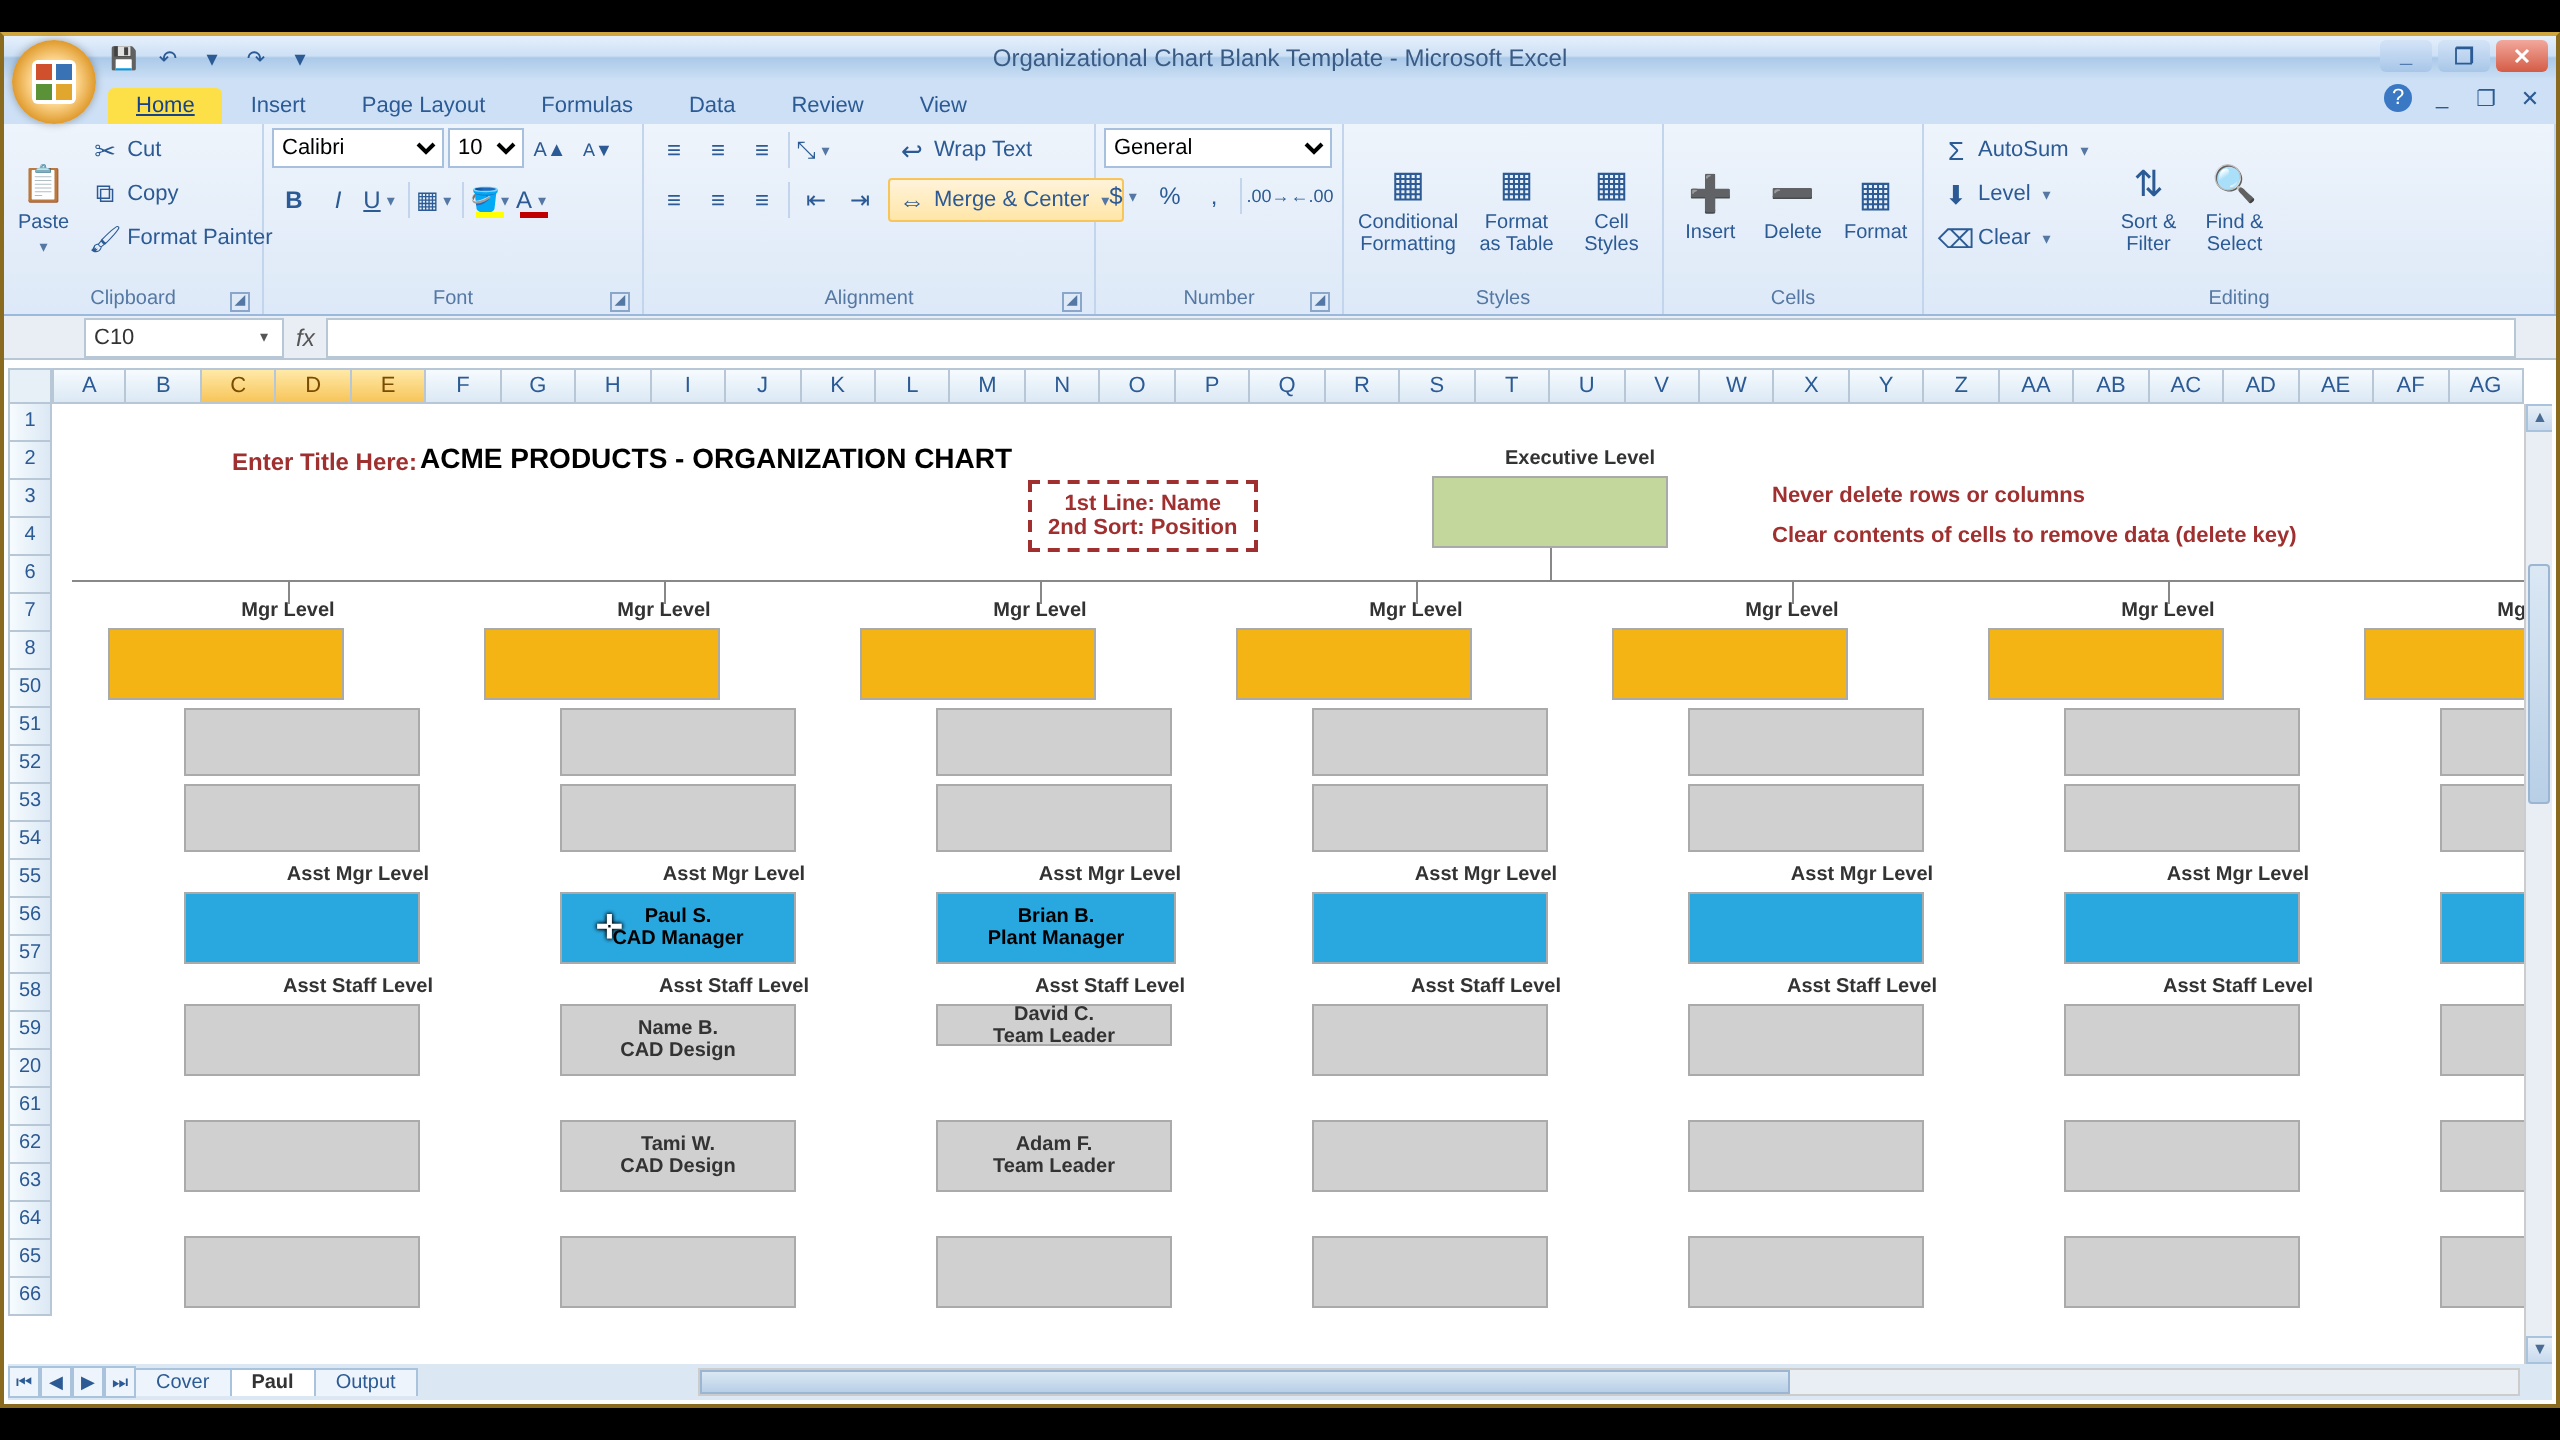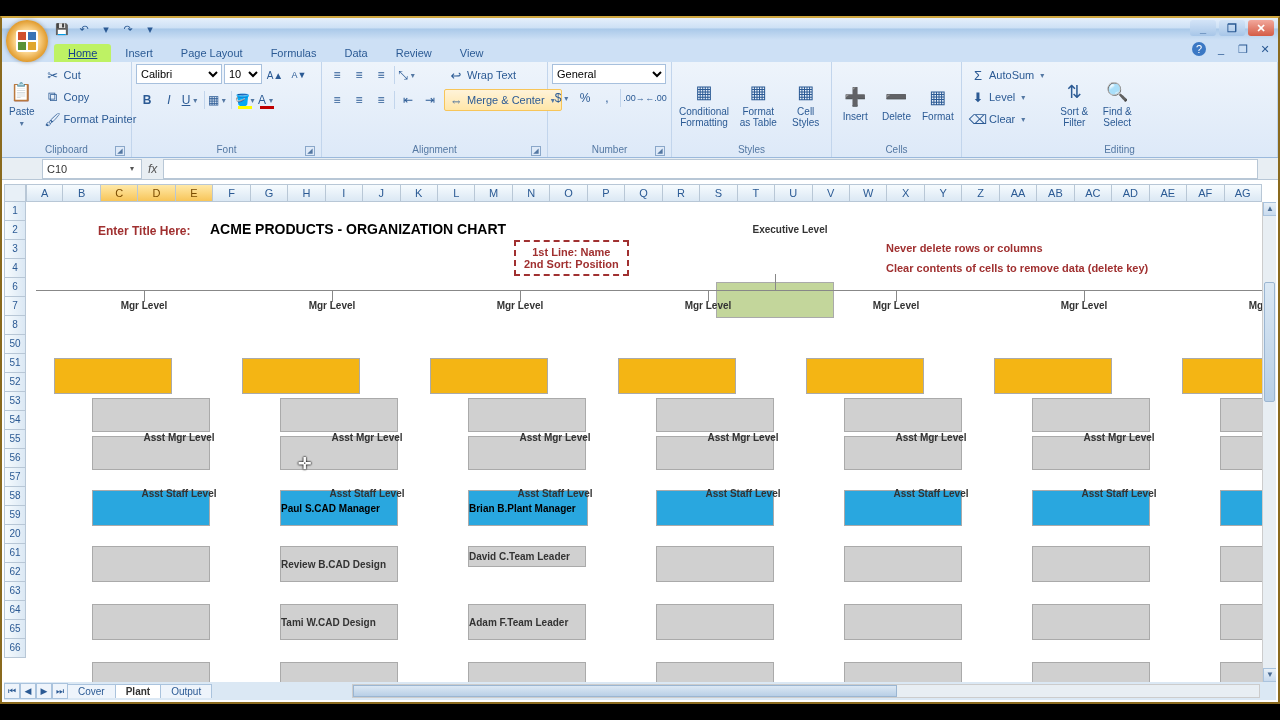--- a/index.html
+++ b/index.html
@@ -12,21 +12,21 @@
 #qat { margin-left:52px; display:flex; gap:6px; align-items:center; }
 #qat span { width:16px; height:16px; display:flex; align-items:center; justify-content:center; color:#2b5a94; font-size:11px; }
 #doc-title { position:absolute; left:50%; transform:translateX(-50%); color:#3a5b84; font-size:12px; }
 #win-btns { position:absolute; right:4px; top:2px; display:flex; gap:3px; }
 #win-btns div { width:26px; height:16px; border-radius:3px; display:flex; align-items:center; justify-content:center; font-size:11px; font-weight:bold; }
 .wb-mn { background:linear-gradient(#d4e4f7,#a7c6e8); color:#2b5a94; }
 .wb-cl { background:linear-gradient(#f2a89c,#d45c46); color:#fff; }
 
 #ribbon-tabs { height:22px; display:flex; align-items:flex-end; padding-left:52px; background:#cde0f5; position:relative; }
 .rtab { padding:3px 14px; font-size:11px; color:#2b5a94; cursor:pointer; }
-.rtab.active { background:#bef264; border-radius:3px 3px 0 0; color:#15428b;text-decoration:underline; }
+.rtab.active { background:#fde047; border-radius:3px 3px 0 0; color:#15428b;text-decoration:underline; }
 #help { position:absolute; right:6px; top:2px; display:flex; gap:8px; font-size:11px; color:#2b5a94; }
 #help span { width:14px; height:14px; display:flex; align-items:center; justify-content:center; }
 
 #ribbon { height:96px; background:linear-gradient(#eef4fb,#dde9f8); border-bottom:1px solid #9bb9dc; display:flex; font-size:11px; color:#2b5a94; }
 .grp { border-right:1px solid #c2d5ec; padding:2px 4px 0; display:flex; flex-direction:column; justify-content:space-between; position:relative; }
 .grp-lbl { text-align:center; font-size:10px; color:#5478a3; height:14px; padding-top:1px; position:relative; }
 .dlaunch { position:absolute; right:2px; bottom:1px; width:10px; height:10px; border:1px solid #8aa7c9; font-size:7px; line-height:8px; text-align:center; color:#5478a3; }
 .grp-body { flex:1; display:flex; gap:3px; }
 .bigbtn { width:40px; display:flex; flex-direction:column; align-items:center; justify-content:center; gap:2px; border:1px solid transparent; border-radius:3px; padding:2px; }
 .bigbtn .ico { width:24px; height:24px; display:flex; align-items:center; justify-content:center; font-size:18px; }
@@ -53,21 +53,21 @@
 .ch:first-child { border-left:1px solid #b8c7d6; }
 .ch.sel { background:linear-gradient(#ffe9a8,#f7c559); color:#7a4b00; }
 #rowhead { position:absolute; left:0; top:18px; width:22px; bottom:0; }
 .rh { height:19px; border:1px solid #b8c7d6; border-top:none; background:linear-gradient(90deg,#f6fbfe,#dbe8f4); text-align:center; font-size:10px; color:#2b5a94; line-height:18px; }
 #selectall { position:absolute; left:0; top:0; width:22px; height:18px; border:1px solid #b8c7d6; background:#e8f0f7; }
 #cells { position:absolute; left:22px; top:18px; right:14px; bottom:0; }
 #vscroll { position:absolute; right:0; top:18px; width:14px; bottom:0; background:#e8eef3; border-left:1px solid #ccc; }
 #vscroll .thumb { position:absolute; left:1px; width:11px; top:80px; height:120px; background:linear-gradient(#dbe8f4,#b8cfe6); border:1px solid #9bb6d2; border-radius:2px; }
 .vsbtn { position:absolute; left:0; width:14px; height:14px; background:linear-gradient(#e8f0f7,#c8daee); border:1px solid #aac3dd; text-align:center; font-size:8px; color:#4a6c94; line-height:12px; }
 
-.cellblock { position:absolute; border:1px solid #aaa; background:#d0d0d0; font-size:10px; text-align:center; display:flex; flex-direction:row; align-items:center; font-weight:bold;margin-top:44px; }
+.cellblock { position:absolute; border:1px solid #aaa; background:#d0d0d0; font-size:10px; text-align:center; display:flex; flex-direction:column; align-items:center; justify-content:center; font-weight:bold; }
 .mgrbox { background:#f4b514; }
 .astmgrbox { background:#29a7df; color:#000; }
 .execbox { background:#c3d69b; }
 .legend { position:absolute; border:2px dashed #a03030; color:#a03030; text-align:center; font-weight:bold; font-size:11px; padding:4px 8px; }
 .lbl { position:absolute; font-weight:bold; font-size:10px; color:#333; text-align:center; }
 .titlelbl { color:#a03030; font-weight:bold; font-size:12px; }
 .warn { color:#a03030; font-weight:bold; font-size:11px; }
 .hline { position:absolute; height:1px; background:#888; }
 .vline { position:absolute; width:1px; background:#888; }
 .cursor-plus { position:absolute; width:16px; height:16px; color:#fff; font-weight:bold; font-size:16px; text-shadow:0 0 2px #000,0 0 2px #000; pointer-events:none; }
@@ -93,20 +93,21 @@
           <span></span>
         </div>
       </div>
     <div id="qat">
       <span>💾</span>
       <span>↶</span>
       <span class="dd">▾</span>
       <span>↷</span>
       <span class="dd">▾</span>
     </div>
+    <div id="doc-title">Organizational Chart Blank Template - Microsoft Excel</div>
     <div id="win-btns">
       <div class="wb-mn">_</div>
       <div class="wb-mn">❐</div>
       <div class="wb-cl">✕</div>
     </div>
   </div>
 
   <div id="ribbon-tabs">
     <div class="rtab active">Home</div>
     <div class="rtab">Insert</div>
@@ -363,21 +364,21 @@
         <div class="rh">20</div>
         <div class="rh">61</div>
         <div class="rh">62</div>
         <div class="rh">63</div>
         <div class="rh">64</div>
         <div class="rh">65</div>
         <div class="rh">66</div>
       </div>
     <div id="cells">
 
-      <div class="titlelbl" style="position:absolute;left:72px;top:22px">Enter Title Here:</div>
+      <div class="titlelbl" style="position:absolute;left:90px;top:22px">Enter Title Here:</div>
       <div style="position:absolute;left:184px;top:19px;font-weight:bold;font-size:14px;color:#000">ACME PRODUCTS - ORGANIZATION CHART</div>
       <div class="lbl" style="left:714px;top:22px;width:100px">Executive Level</div>
       <div class="cellblock execbox" style="left:690px;top:36px;width:118px;height:36px"></div>
       <div class="legend" style="left:488px;top:38px">
         <div>1st Line: Name</div>
         <div>2nd Sort: Position</div>
       </div>
       <div class="warn" style="position:absolute;left:860px;top:40px">Never delete rows or columns</div>
       <div class="warn" style="position:absolute;left:860px;top:60px">Clear contents of cells to remove data (delete key)</div>
       <div class="vline" style="left:749px;top:72px;height:16px"></div>
@@ -400,21 +401,21 @@
           <div class="cellblock mgrbox" style="left: 216px; top: 112px; width: 118px; height: 36px;"></div>
           <div class="cellblock" style="left: 254px; top: 152px; width: 118px; height: 34px;"></div>
           <div class="cellblock" style="left: 254px; top: 190px; width: 118px; height: 34px;"></div>
           <div class="lbl" style="left: 286px; top: 230px; width: 110px;">Asst Mgr Level</div>
           <div class="cellblock astmgrbox" style="left: 254px; top: 244px; width: 118px; height: 36px;">
             <div>Paul S.</div>
             <div>CAD Manager</div>
           </div>
           <div class="lbl" style="left: 286px; top: 286px; width: 110px;">Asst Staff Level</div>
           <div class="cellblock" style="left: 254px; top: 300px; width: 118px; height: 36px;">
-            <div>Review B.</div>
+            <div>Name B.</div>
             <div>CAD Design</div>
           </div>
           <div class="cellblock" style="left: 254px; top: 358px; width: 118px; height: 36px;">
             <div>Tami W.</div>
             <div>CAD Design</div>
           </div>
           <div class="cellblock" style="left: 254px; top: 416px; width: 118px; height: 36px;"></div>
           <div class="vline" style="left: 494px; top: 88px; height: 12px;"></div>
           <div class="lbl" style="left: 454px; top: 98px; width: 80px;">Mgr Level</div>
           <div class="cellblock mgrbox" style="left: 404px; top: 112px; width: 118px; height: 36px;"></div>
@@ -488,20 +489,20 @@
       <div class="vsbtn" style="bottom:0">▼</div>
     </div>
   </div>
 
   <div id="tabs">
     <div class="navbtn">⏮</div>
     <div class="navbtn">◀</div>
     <div class="navbtn">▶</div>
     <div class="navbtn">⏭</div>
     <div class="sheettab">Cover</div>
-    <div class="sheettab active">Plant</div>
+    <div class="sheettab active">Paul</div>
     <div class="sheettab">Output</div>
     <div id="hscroll">
         <div class="thumb"></div>
       </div>
   </div>
 
 </div>
 
 </body></html>

